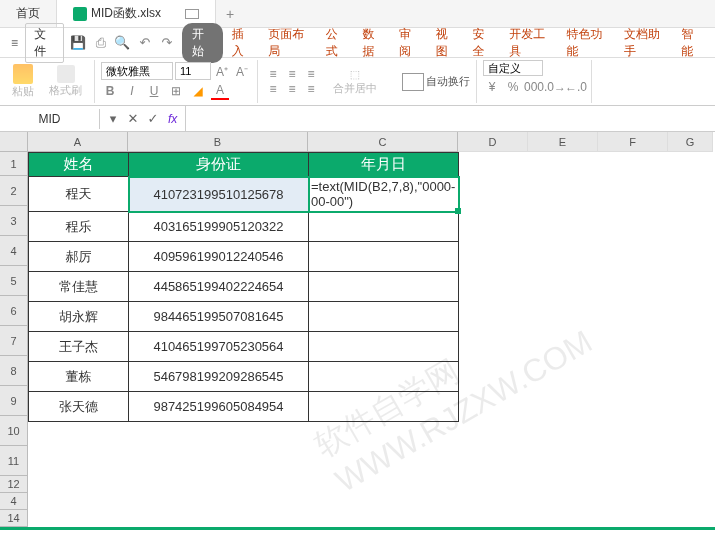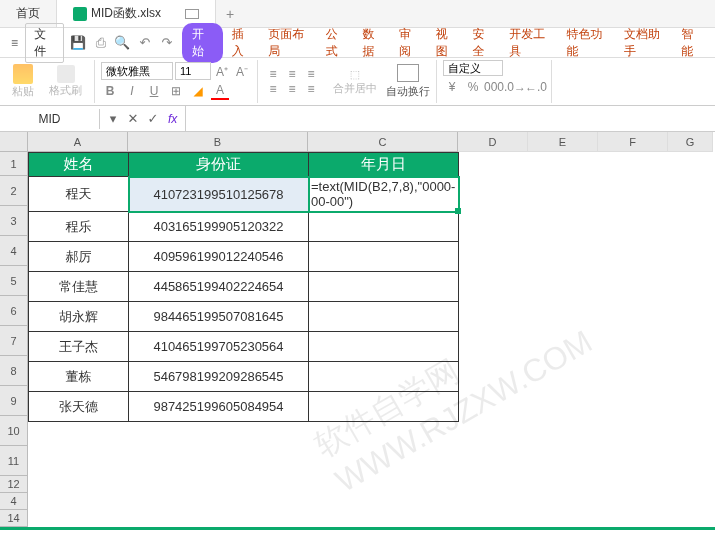--- a/index.html
+++ b/index.html
@@ -12,37 +12,37 @@
 .doc-icon { width: 14px; height: 14px; background: #0baa6c; display: inline-block; border-radius: 2px; }
 .tab-add { padding: 4px 10px; color: #888; font-size: 14px; }
 .tab-actions { margin-left: -50px; display: flex; gap: 6px; }
 .tab-min-icon { width: 14px; height: 10px; border: 1px solid #999; position: relative; }
 
 
 .menu-bar { display: flex; align-items: center; background: #fff; border-bottom: 1px solid #ddd; height: 30px; padding: 0 6px; gap: 2px; }
 .menu-icon { width: 20px; height: 20px; display: flex; align-items: center; justify-content: center; color: #666; }
 .menu-file { padding: 2px 8px; border: 1px solid #ccc; border-radius: 2px; }
 .menu-item { padding: 3px 7px; color: #c2410c; cursor: pointer; }
-.menu-item.active { background: #8b5cf6; color: #fff; border-radius: 10px; padding: 3px 10px; }
+.menu-item.active { background: #737373; color: #fff; border-radius: 10px; padding: 3px 10px; }
 .quick-icons { display: flex; gap: 4px; margin: 0 4px; }
 .q-icon { width: 18px; height: 18px; display: flex; align-items: center; justify-content: center; color: #888; font-size: 13px; }
 
 
 .ribbon { display: flex; align-items: center; background: #fff; border-bottom: 1px solid #ccc; height: 48px; padding: 2px 6px; gap: 6px; }
 .ribbon-group { display: flex; align-items: center; gap: 3px; border-right: 1px solid #ddd; padding-right: 6px; height: 100%; }
 .ribbon-btn { display: flex; flex-direction: column; align-items: center; justify-content: center; padding: 2px 6px; color: #888; font-size: 11px; }
 .ribbon-btn.disabled { opacity: 0.6; }
 .paste-icon { width: 20px; height: 20px; background: linear-gradient(#f90, #ffc107); border-radius: 2px; }
 .brush-icon { width: 18px; height: 18px; background: #ddd; border-radius: 2px; }
 .font-select { border: 1px solid #ccc; padding: 1px 4px; font-size: 11px; width: 72px; }
 .size-select { border: 1px solid #ccc; padding: 1px 4px; font-size: 11px; width: 36px; }
 .fmt-btn { width: 18px; height: 18px; display: flex; align-items: center; justify-content: center; color: #888; font-size: 12px; }
 .align-icons { display: flex; flex-wrap: wrap; width: 60px; gap: 1px; }
 .align-btn { width: 18px; height: 14px; display: flex; align-items: center; justify-content: center; color: #888; }
-.wrap-btn { display: flex; flex-direction: column; align-items: center; font-size: 11px; color: #555; gap: 2px; }
+.wrap-btn { display: flex; flex-direction: row; align-items: center; font-size: 11px; color: #555; gap: 2px; margin-left: 16px; }
 .wrap-icon-box { width: 22px; height: 18px; border: 1px solid #999; }
 .num-fmt-select { border: 1px solid #ccc; padding: 1px 4px; font-size: 11px; width: 60px; }
 
 
 .formula-bar { display: flex; align-items: center; height: 26px; border-bottom: 1px solid #ccc; }
 .name-box { width: 100px; border-right: 1px solid #ccc; text-align: center; padding: 3px 4px; font-size: 12px; }
 .fb-btns { display: flex; gap: 2px; padding: 0 4px; border-right: 1px solid #ccc; align-items: center; height: 100%; }
 .fb-btn { width: 18px; height: 18px; display: flex; align-items: center; justify-content: center; color: #666; font-size: 13px; }
 .fx-label { font-style: italic; font-size: 12px; color: #6d28d9; padding: 0 4px; }
 .formula-box { flex: 1; border: 2px solid #e34a4a; margin: 1px 2px; padding: 2px 6px; font-size: 13px; display: flex; align-items: center; }

